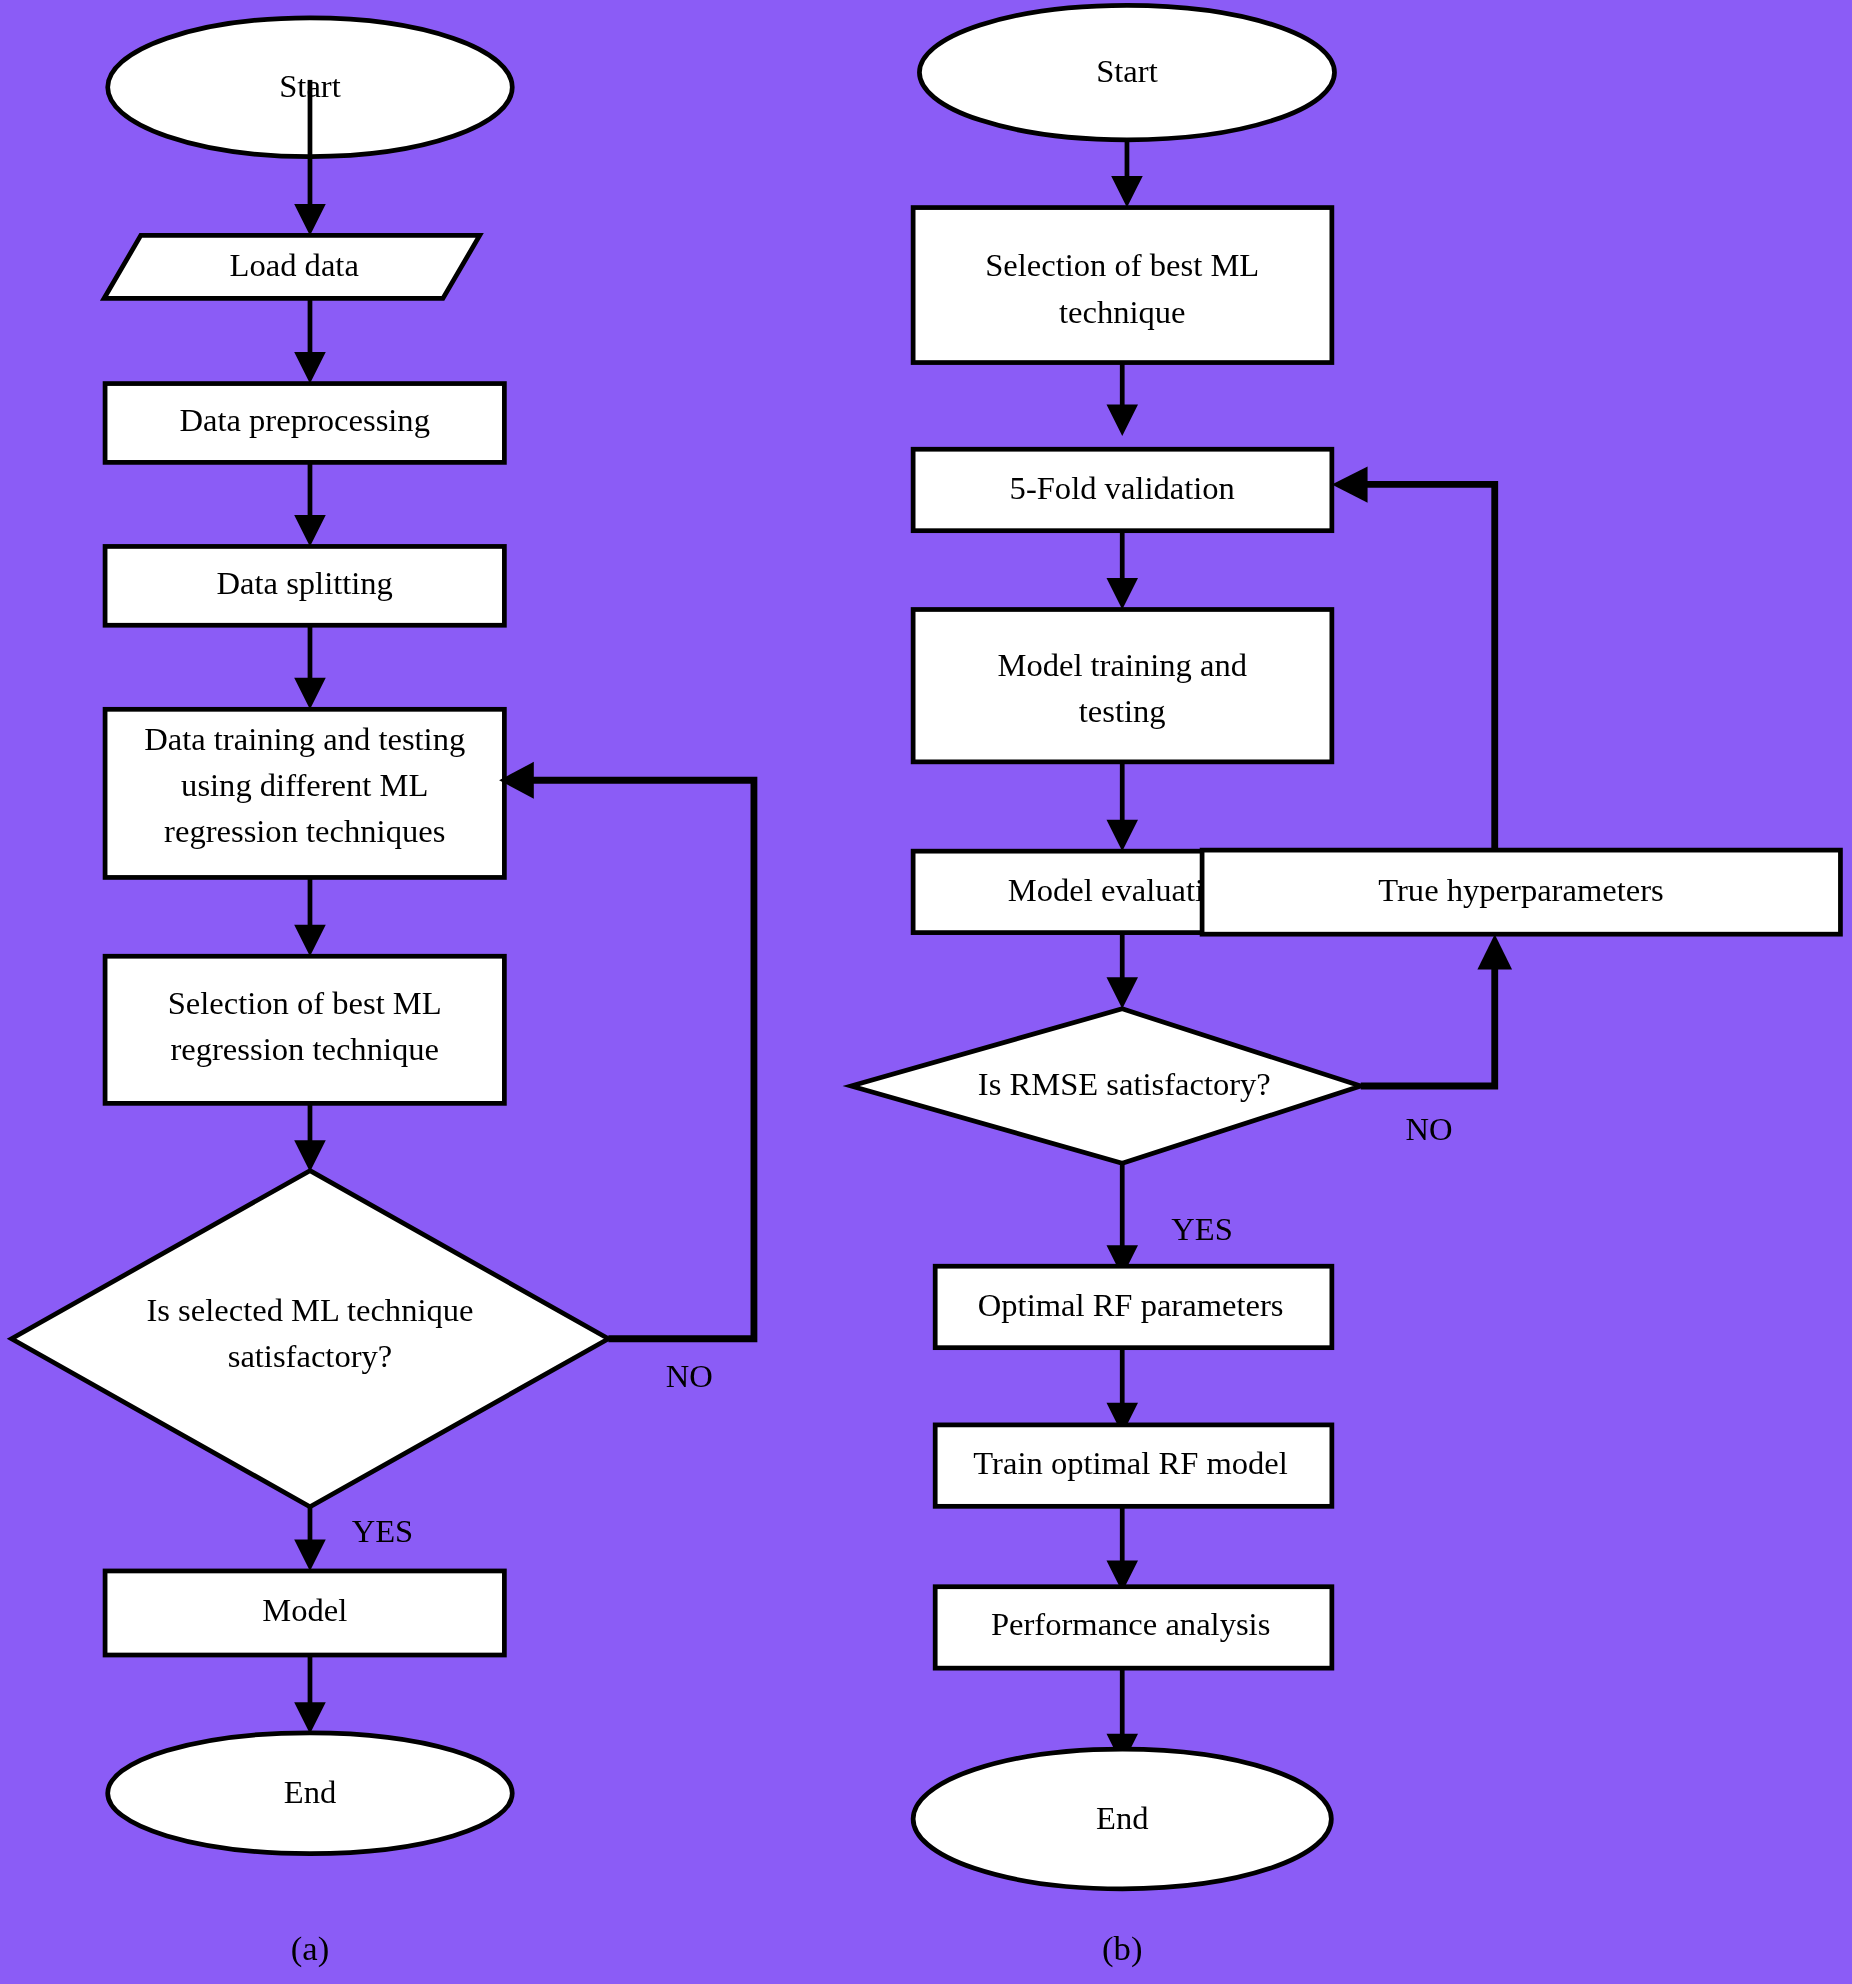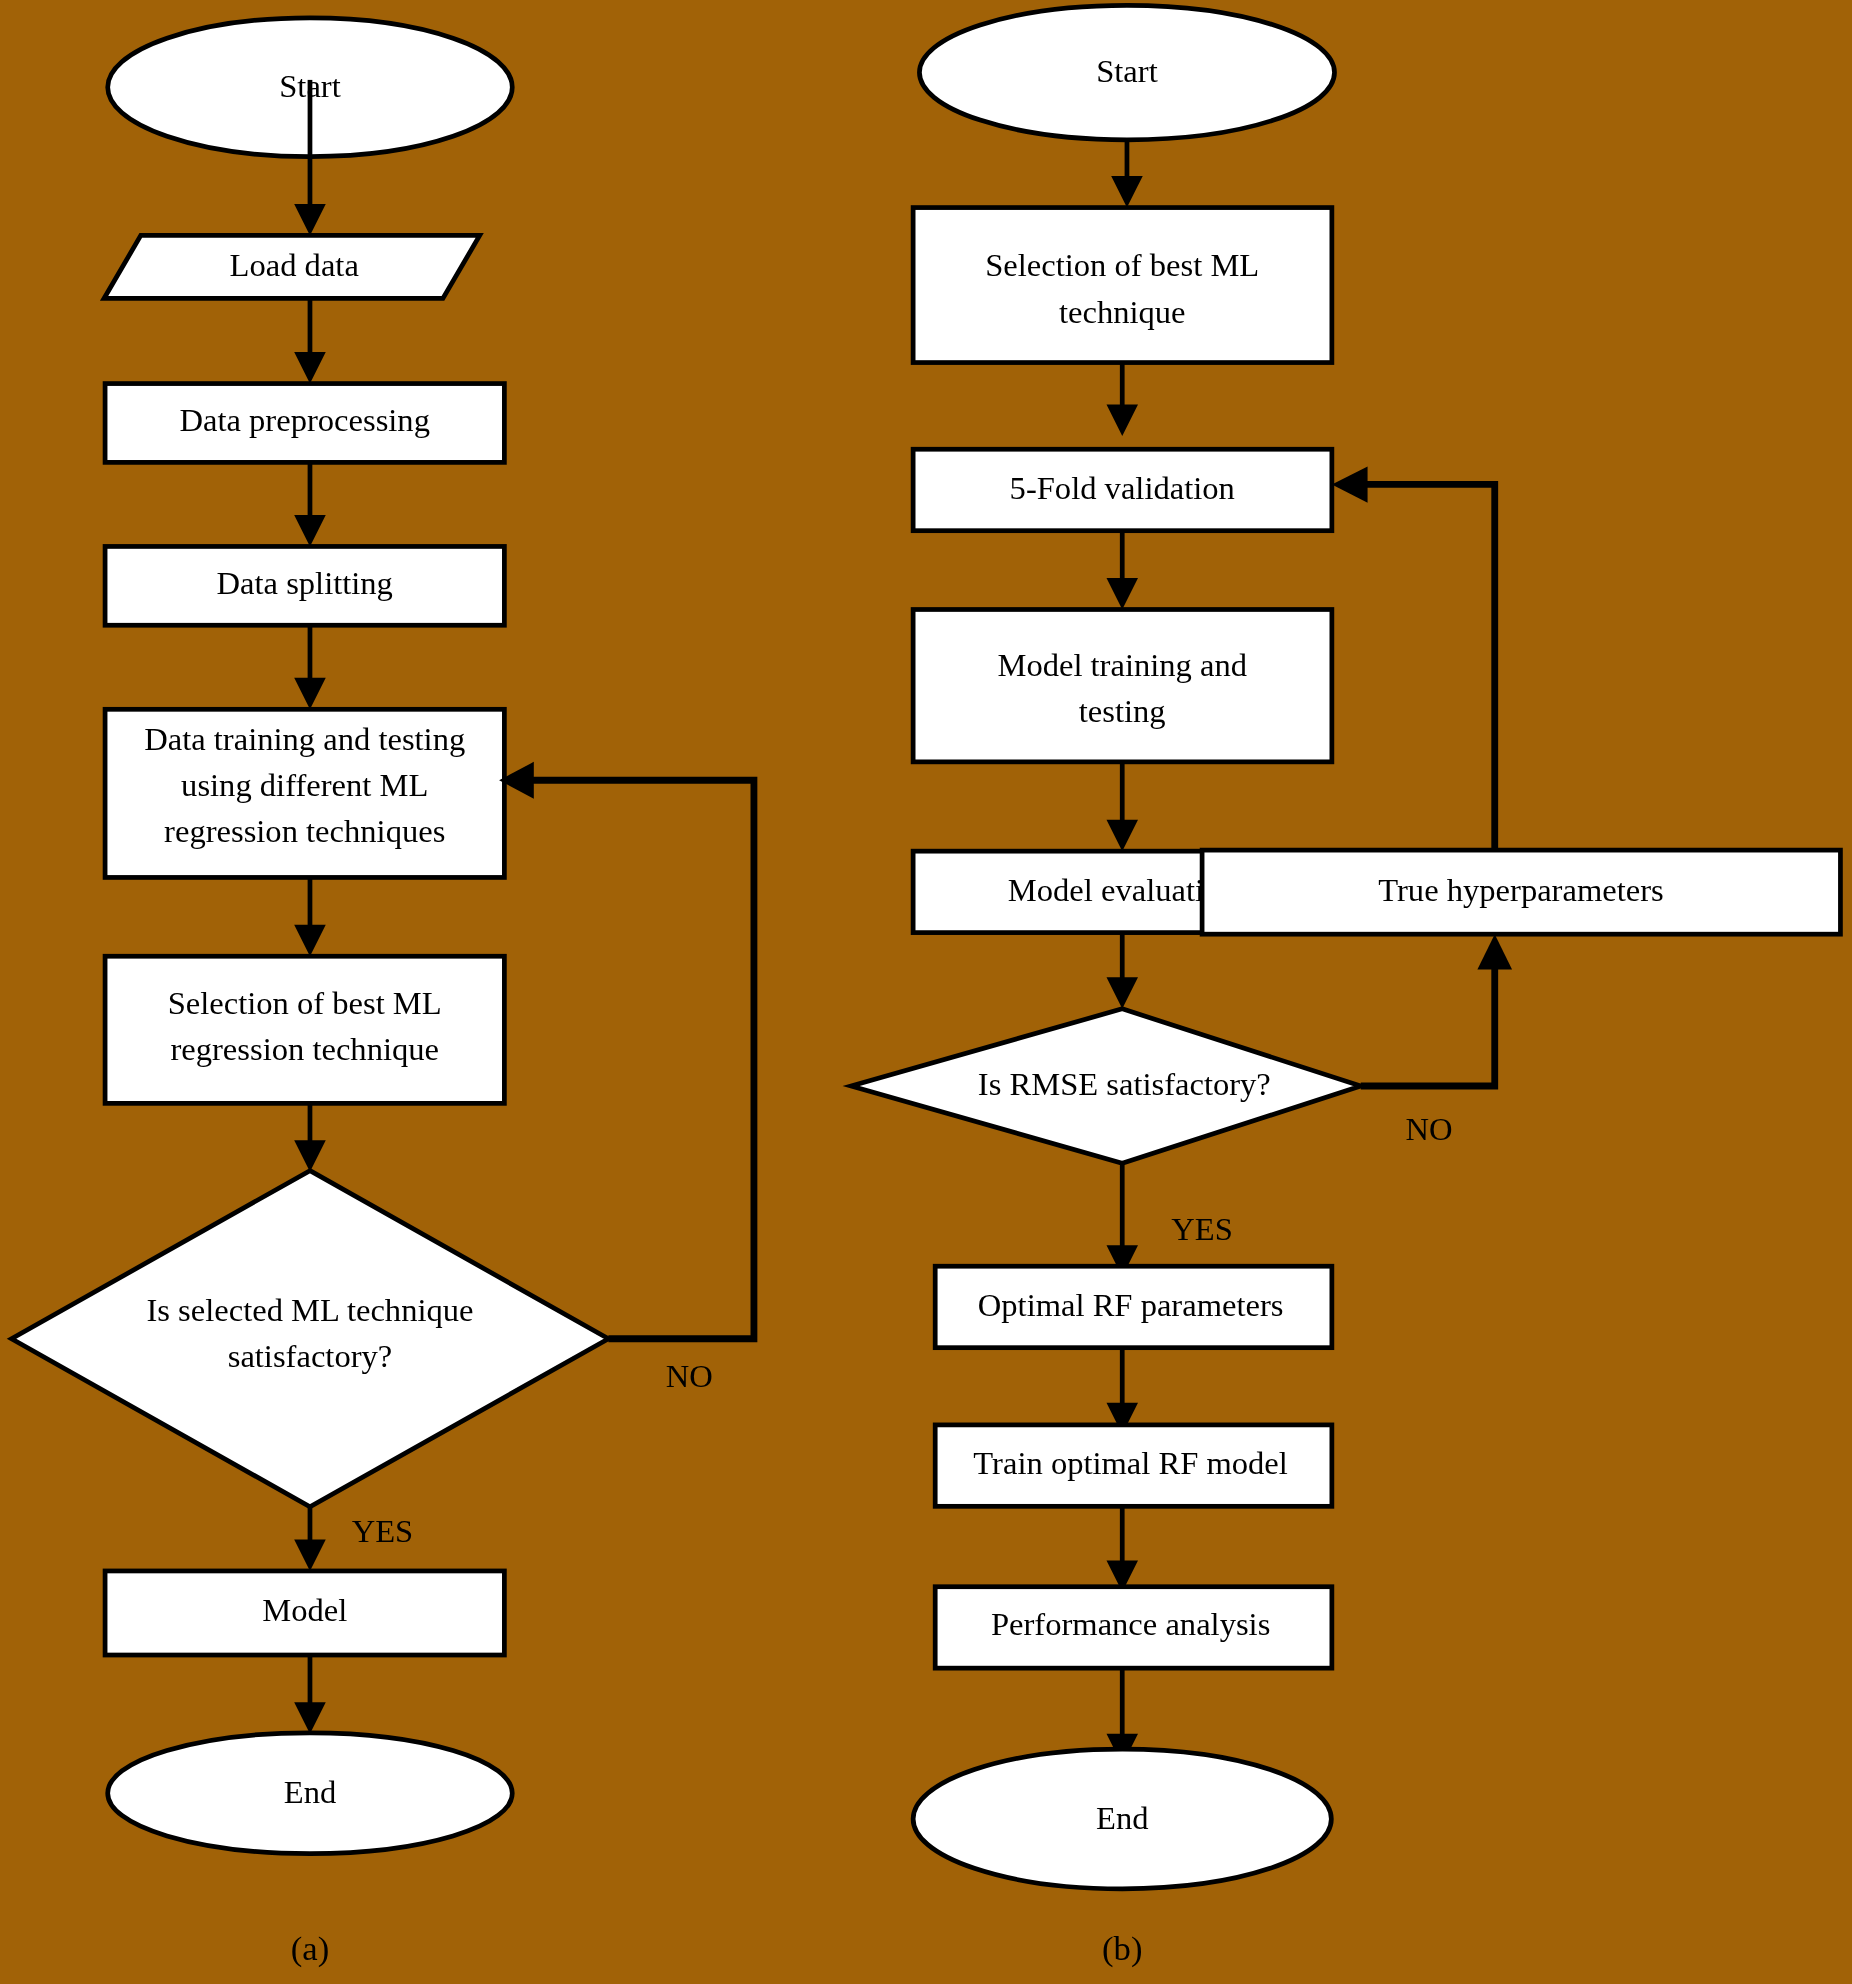--- a/index.html
+++ b/index.html
@@ -7,21 +7,21 @@
     padding: 0;
     background: #ffffff;
   }
   body {
     font-family: "Liberation Serif", "DejaVu Serif", serif;
   }
   #stage {
     position: relative;
     width: 1852px;
     height: 1985px;
-    background: #a16207;
+    background: #8b5cf6;
     overflow: hidden;
   }
   svg#flow {
     position: absolute;
     top: 0;
     left: 0;
     width: 1852px;
     height: 1985px;
     display: block;
   }

